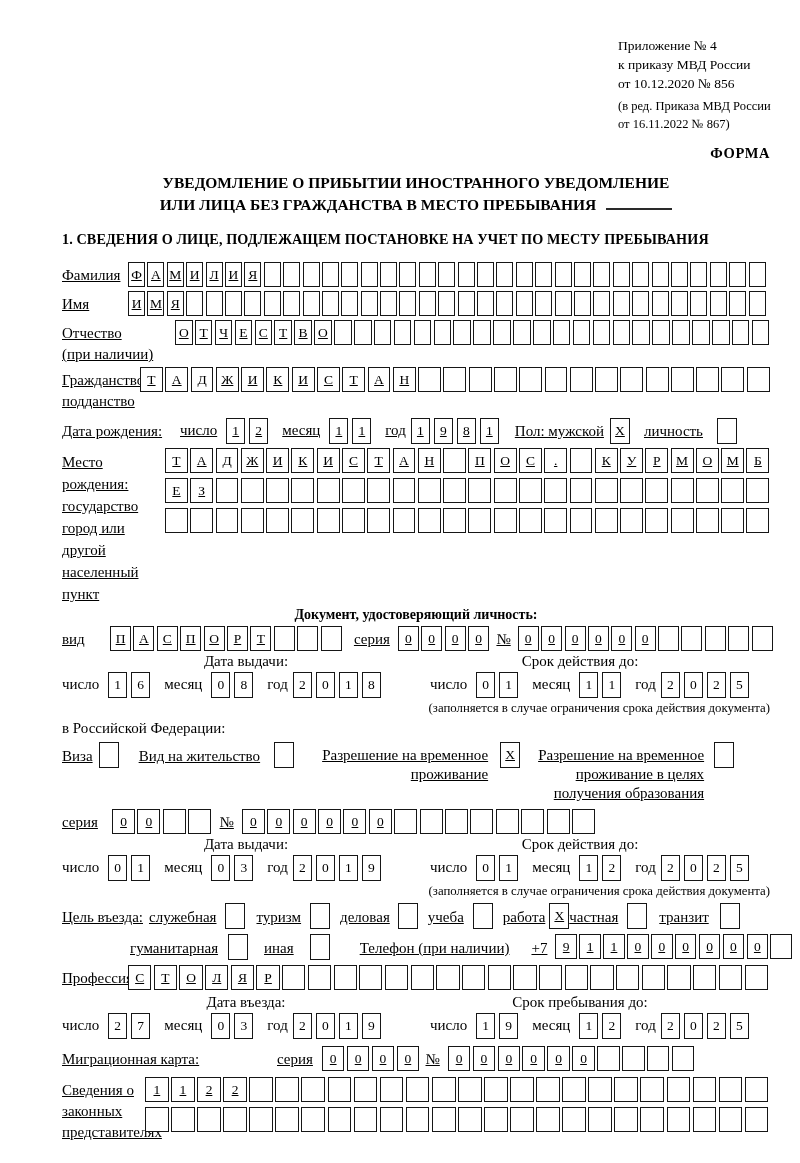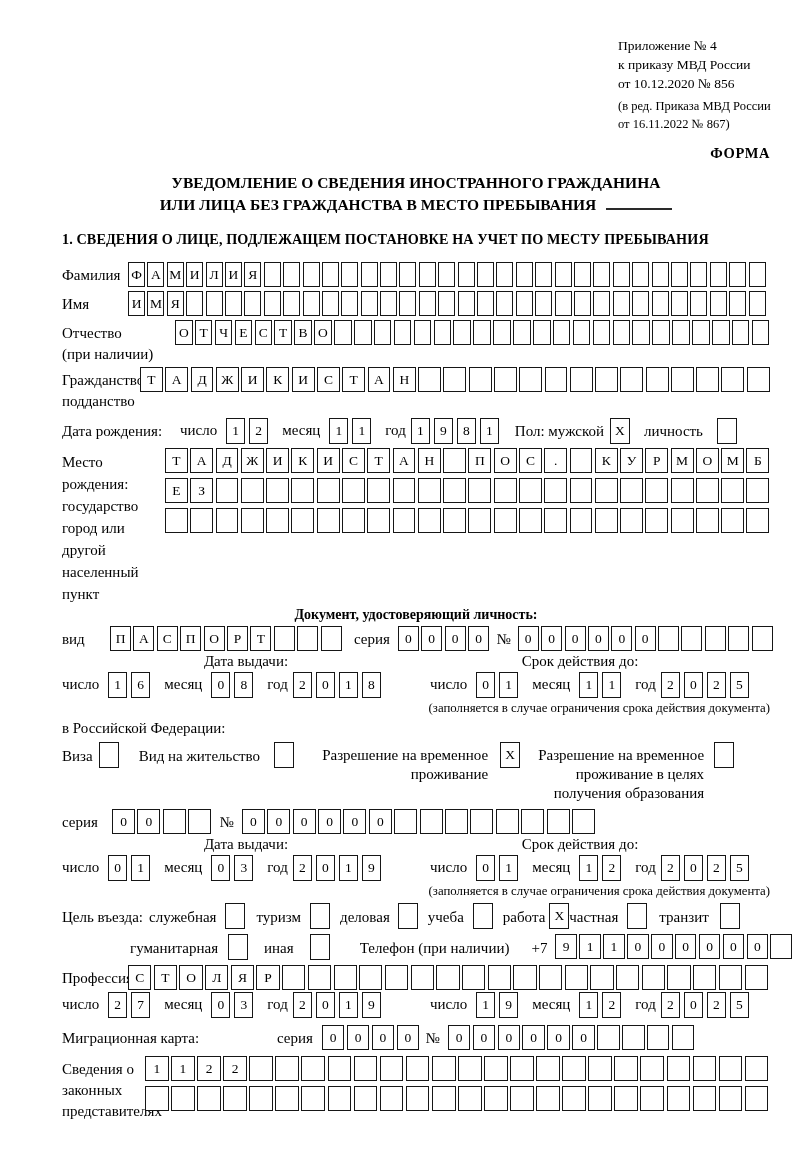--- a/index.html
+++ b/index.html
@@ -4,21 +4,21 @@
 <style>
   html,body{margin:0;padding:0;background:#e8e8e8;}
   body{width:800px;height:1163px;font-family:"Liberation Serif","DejaVu Serif",serif;color:#000;}
   .page{box-sizing:border-box;width:800px;height:1163px;background:#fff;padding:36px 30px 0 62px;overflow:hidden;}
   .hdr{margin-left:556px;font-size:13.5px;line-height:19px;white-space:nowrap;}
   .hdr .sub{font-size:12.5px;line-height:18px;margin-top:4px;}
   .forma{text-align:right;font-weight:bold;font-size:14.5px;margin-top:12px;letter-spacing:.6px;}
   .title{text-align:center;font-weight:bold;font-size:15.5px;line-height:22px;margin-top:10px;}
   .blank-line{display:inline-block;width:66px;border-bottom:2.5px solid #2a2a2a;height:14px;margin-left:10px;}
   .sec-head{font-weight:bold;font-size:14.2px;margin-top:15px;white-space:nowrap;letter-spacing:.1px;}
-  .row{display:flex;align-items:flex-start;margin-top:4px;}
+  .row{display:flex;align-items:flex-start;margin-top:4px;text-decoration:underline;}
   .lab{font-size:15px;line-height:20px;flex:none;padding-top:3px;}
   .lab2{font-size:15px;line-height:21px;flex:none;}
   .cells{display:flex;flex:none;}
   .cell{box-sizing:border-box;flex:none;width:var(--cw,17px);height:25px;border:1.5px solid #161616;margin-right:2.4px;display:flex;align-items:center;justify-content:center;font-size:13.5px;background:#fff;}
   .dg{display:flex;align-items:flex-start;}
   .dlab{font-size:15px;padding-top:4px;margin-right:9px;flex:none;}
   .dcells .cell{width:19px;height:26px;margin-right:4px;}
   .dcells{margin-right:10px;}
   .cb .cell{width:20px;height:26px;margin-right:0;}
   .dhead{display:flex;font-size:15px;margin-top:2px;}
@@ -44,21 +44,21 @@
     <div>от 10.12.2020 № 856</div>
     <div class="sub">
       <div>(в ред. Приказа МВД России</div>
       <div>от 16.11.2022 № 867)</div>
     </div>
   </div>
 
   <div class="forma">ФОРМА</div>
 
   <div class="title">
-    <div>УВЕДОМЛЕНИЕ О СВЕДЕНИЯ ИНОСТРАННОГО ГРАЖДАНИНА</div>
+    <div>УВЕДОМЛЕНИЕ О ПРИБЫТИИ ИНОСТРАННОГО УВЕДОМЛЕНИЕ</div>
     <div><span>ИЛИ ЛИЦА БЕЗ ГРАЖДАНСТВА В МЕСТО ПРЕБЫВАНИЯ</span><span class="blank-line"></span></div>
   </div>
 
   <div class="sec-head">1. СВЕДЕНИЯ О ЛИЦЕ, ПОДЛЕЖАЩЕМ ПОСТАНОВКЕ НА УЧЕТ ПО МЕСТУ ПРЕБЫВАНИЯ</div>
 
   <div class="row" style="margin-top:14px">
     <span class="lab" style="width:66px">Фамилия</span>
     <span class="cells" style="--cw:17px">
         <span class="cell">Ф</span>
         <span class="cell">А</span>
@@ -597,20 +597,24 @@
         <span class="cell"></span>
         <span class="cell"></span>
         <span class="cell"></span>
         <span class="cell"></span>
         <span class="cell"></span>
         <span class="cell"></span>
         <span class="cell"></span>
       </span>
   </div>
 
+  <div class="dhead" style="margin-top:4px">
+    <span class="h1">Дата въезда:</span>
+    <span class="h2">Срок пребывания до:</span>
+  </div>
   <div class="daterow">
     <span class="dg left">
       <span class="dlab">число</span>
       <span class="cells dcells">
           <span class="cell">2</span>
           <span class="cell">7</span>
         </span>
       <span class="dlab">месяц</span>
       <span class="cells dcells">
           <span class="cell">0</span>

